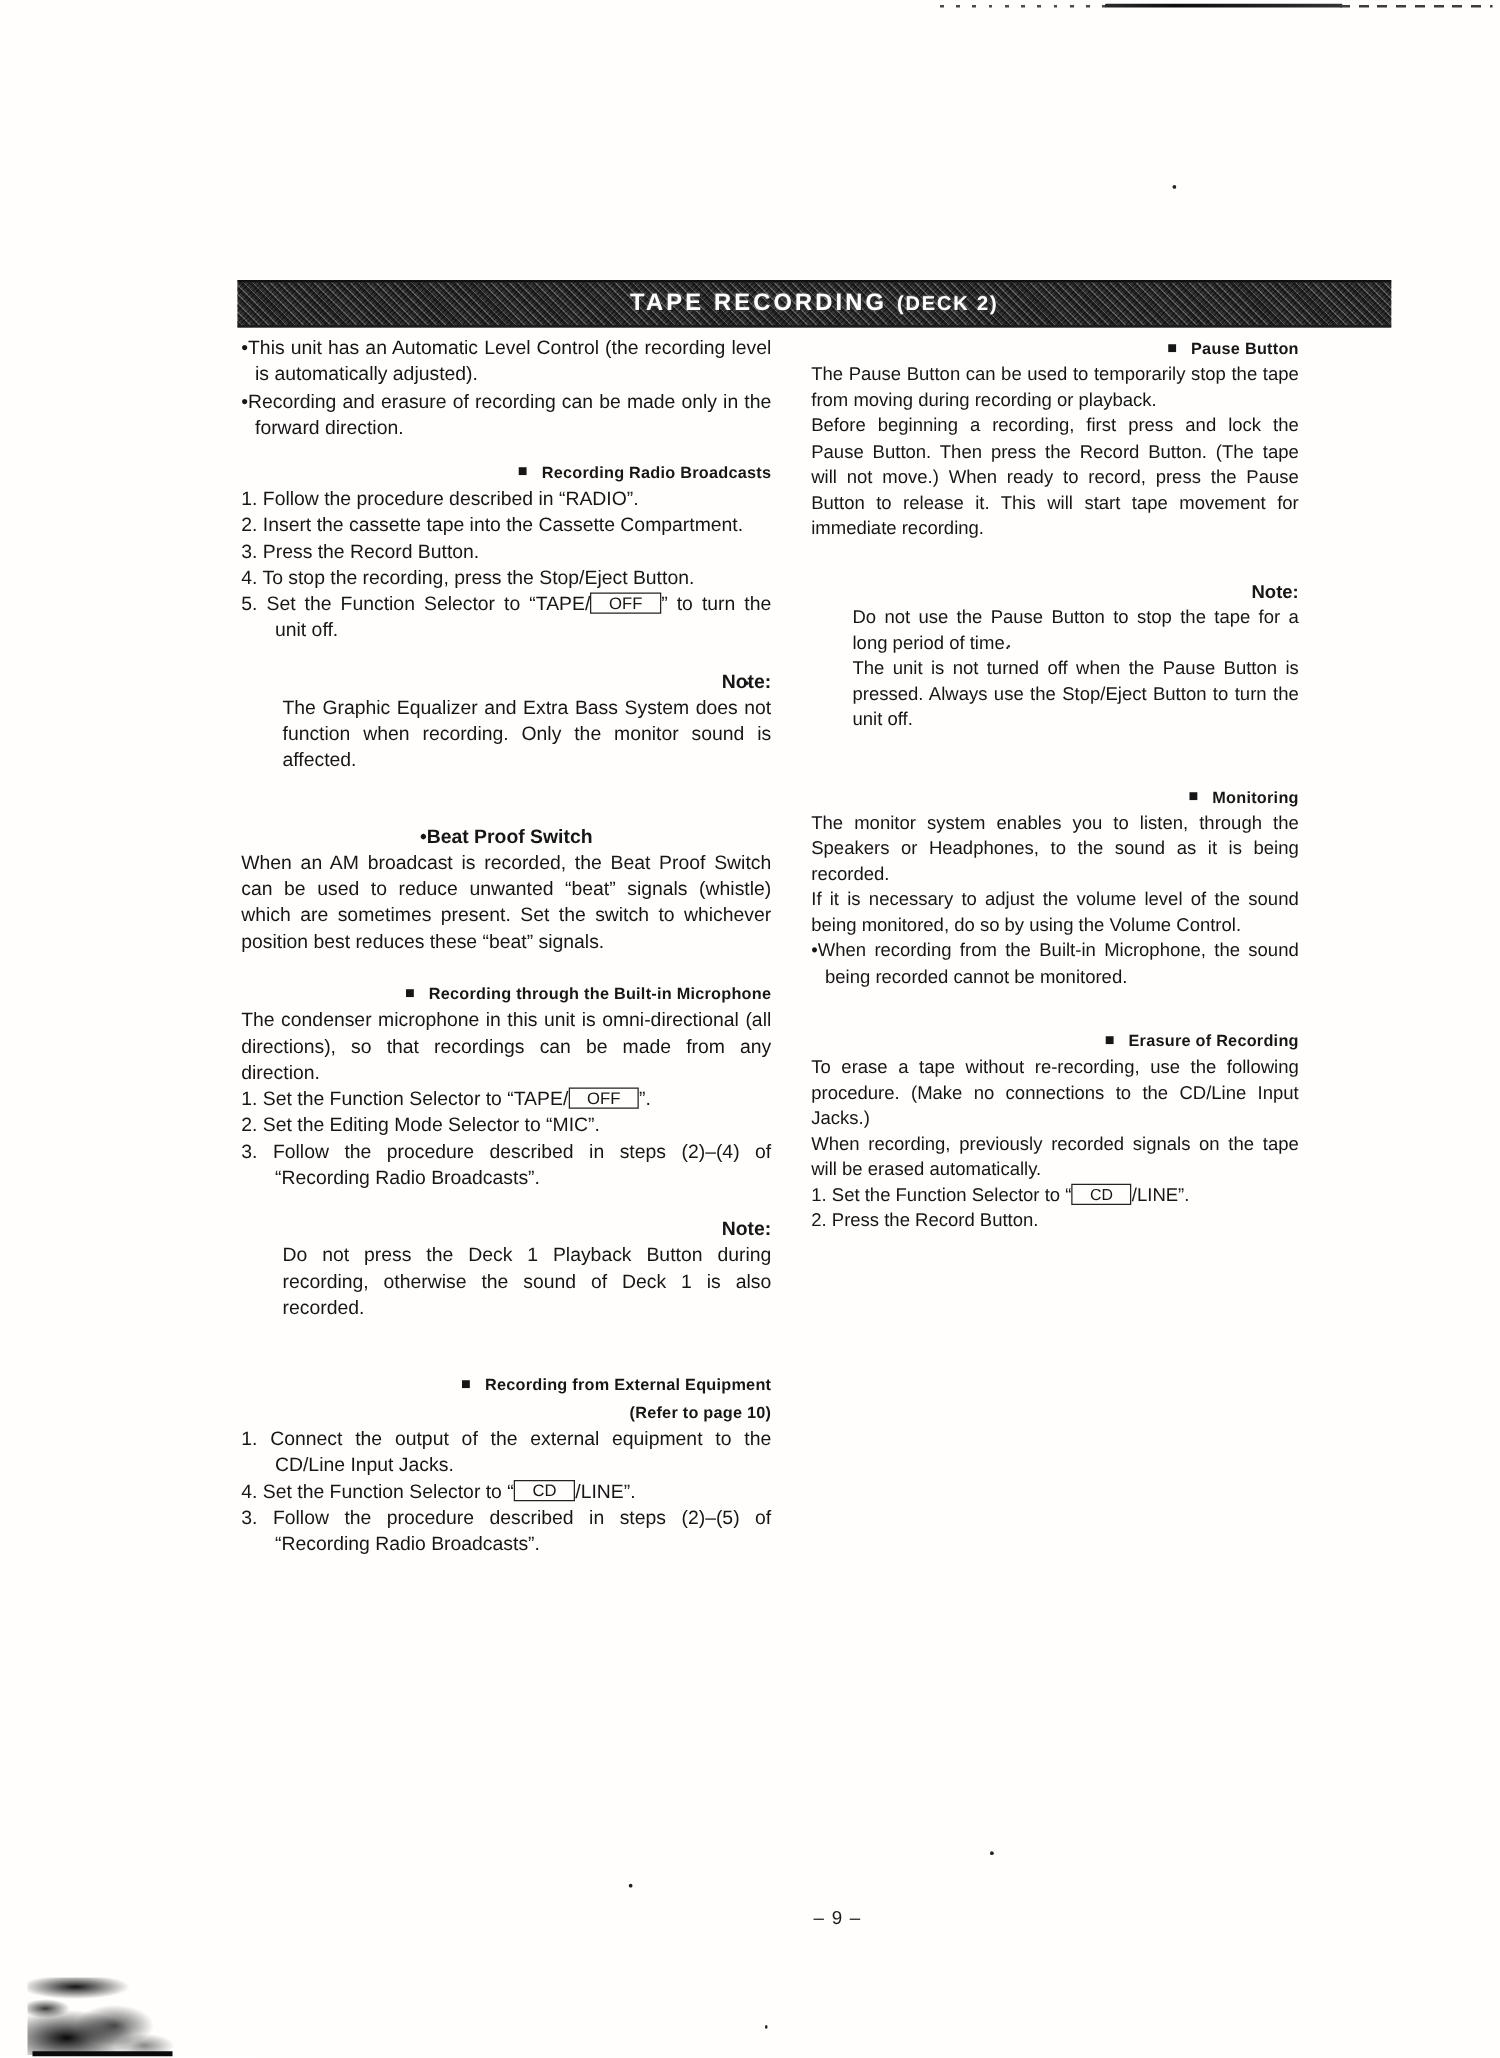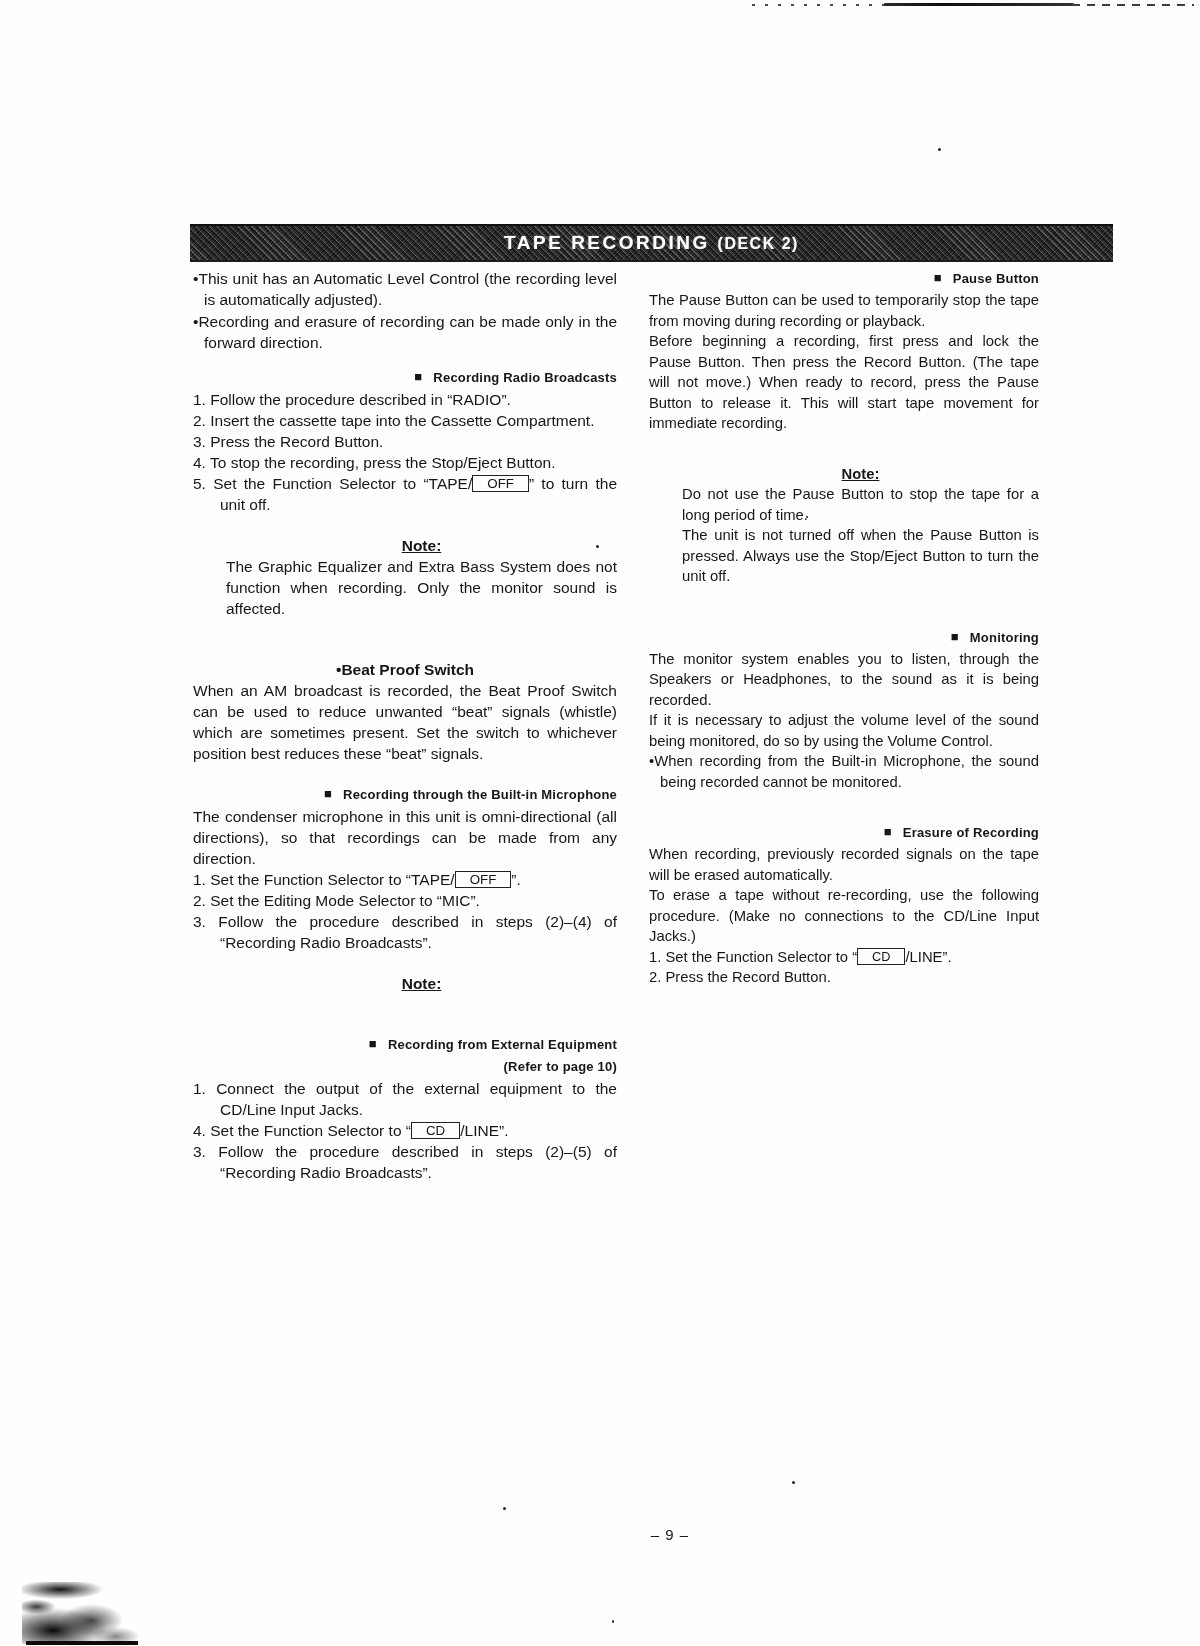--- a/index.html
+++ b/index.html
@@ -58,21 +58,21 @@
     letter-spacing: .2px;
     text-align: right;
   }
   .h .sq { display: inline-block; margin-right: 11px; transform: translateY(-1px); }
   .h .sq2 { padding-left: 27px; display: block; }
 
   ol.steps { list-style: none; margin: 0 0 0 0; padding: 0; }
   ol.steps li { padding-left: 27px; text-indent: -27px; text-align: justify; }
 
   .note { margin-left: 33px; }
-  .note .note-label { font-weight: bold; text-align: center; text-decoration: underline; }
+  .note .note-label { font-weight: bold; text-align: right; }
 
   .subhead { font-weight: bold; font-size: 15.5px; text-align: center; }
 
   .boxed {
     display: inline-block;
     border: 1.6px solid #222;
     padding: 0 14px;
     line-height: 15px;
     font-size: .86em;
     text-indent: 0;
@@ -182,20 +182,21 @@
       </div>
       <p>The condenser microphone in this unit is omni-directional (all directions), so that recordings can be made from any direction.</p>
       <ol class="steps">
         <li><span>1. Set the Function Selector to “TAPE/</span><span class="boxed">OFF</span><span>”.</span></li>
         <li>2. Set the Editing Mode Selector to “MIC”.</li>
         <li>3. Follow the procedure described in steps (2)–(4) of “Recording Radio Broadcasts”.</li>
       </ol>
 
       <div class="note mt-m">
         <p class="note-label">Note:</p>
+        <p>Do not press the Deck 1 Playback Button during recording, otherwise the sound of Deck 1 is also recorded.</p>
       </div>
 
       <div class="h mt-xl">
         <span class="sq">■</span><span>Recording from External Equipment</span>
         <span class="sq2">(Refer to page 10)</span>
       </div>
       <ol class="steps">
         <li>1. Connect the output of the external equipment to the CD/Line Input Jacks.</li>
         <li><span>4. Set the Function Selector to “</span><span class="boxed">CD</span><span>/LINE”.</span></li>
         <li>3. Follow the procedure described in steps (2)–(5) of “Recording Radio Broadcasts”.</li>
@@ -220,22 +221,22 @@
       <div class="h mt-xl">
         <span class="sq">■</span><span>Monitoring</span>
       </div>
       <p>The monitor system enables you to listen, through the Speakers or Headphones, to the sound as it is being recorded.</p>
       <p>If it is necessary to adjust the volume level of the sound being monitored, do so by using the Volume Control.</p>
       <p class="bullet-p">•When recording from the Built-in Microphone, the sound being recorded cannot be monitored.</p>
 
       <div class="h mt-l">
         <span class="sq">■</span><span>Erasure of Recording</span>
       </div>
+      <p>To erase a tape without re-recording, use the following procedure. (Make no connections to the CD/Line Input Jacks.)</p>
       <p>When recording, previously recorded signals on the tape will be erased automatically.</p>
-      <p>To erase a tape without re-recording, use the following procedure. (Make no connections to the CD/Line Input Jacks.)</p>
       <ol class="steps">
         <li><span>1. Set the Function Selector to “</span><span class="boxed">CD</span><span>/LINE”.</span></li>
         <li>2. Press the Record Button.</li>
       </ol>
 
     </div>
   </div>
 
   <div class="footer">– 9 –</div>
 

